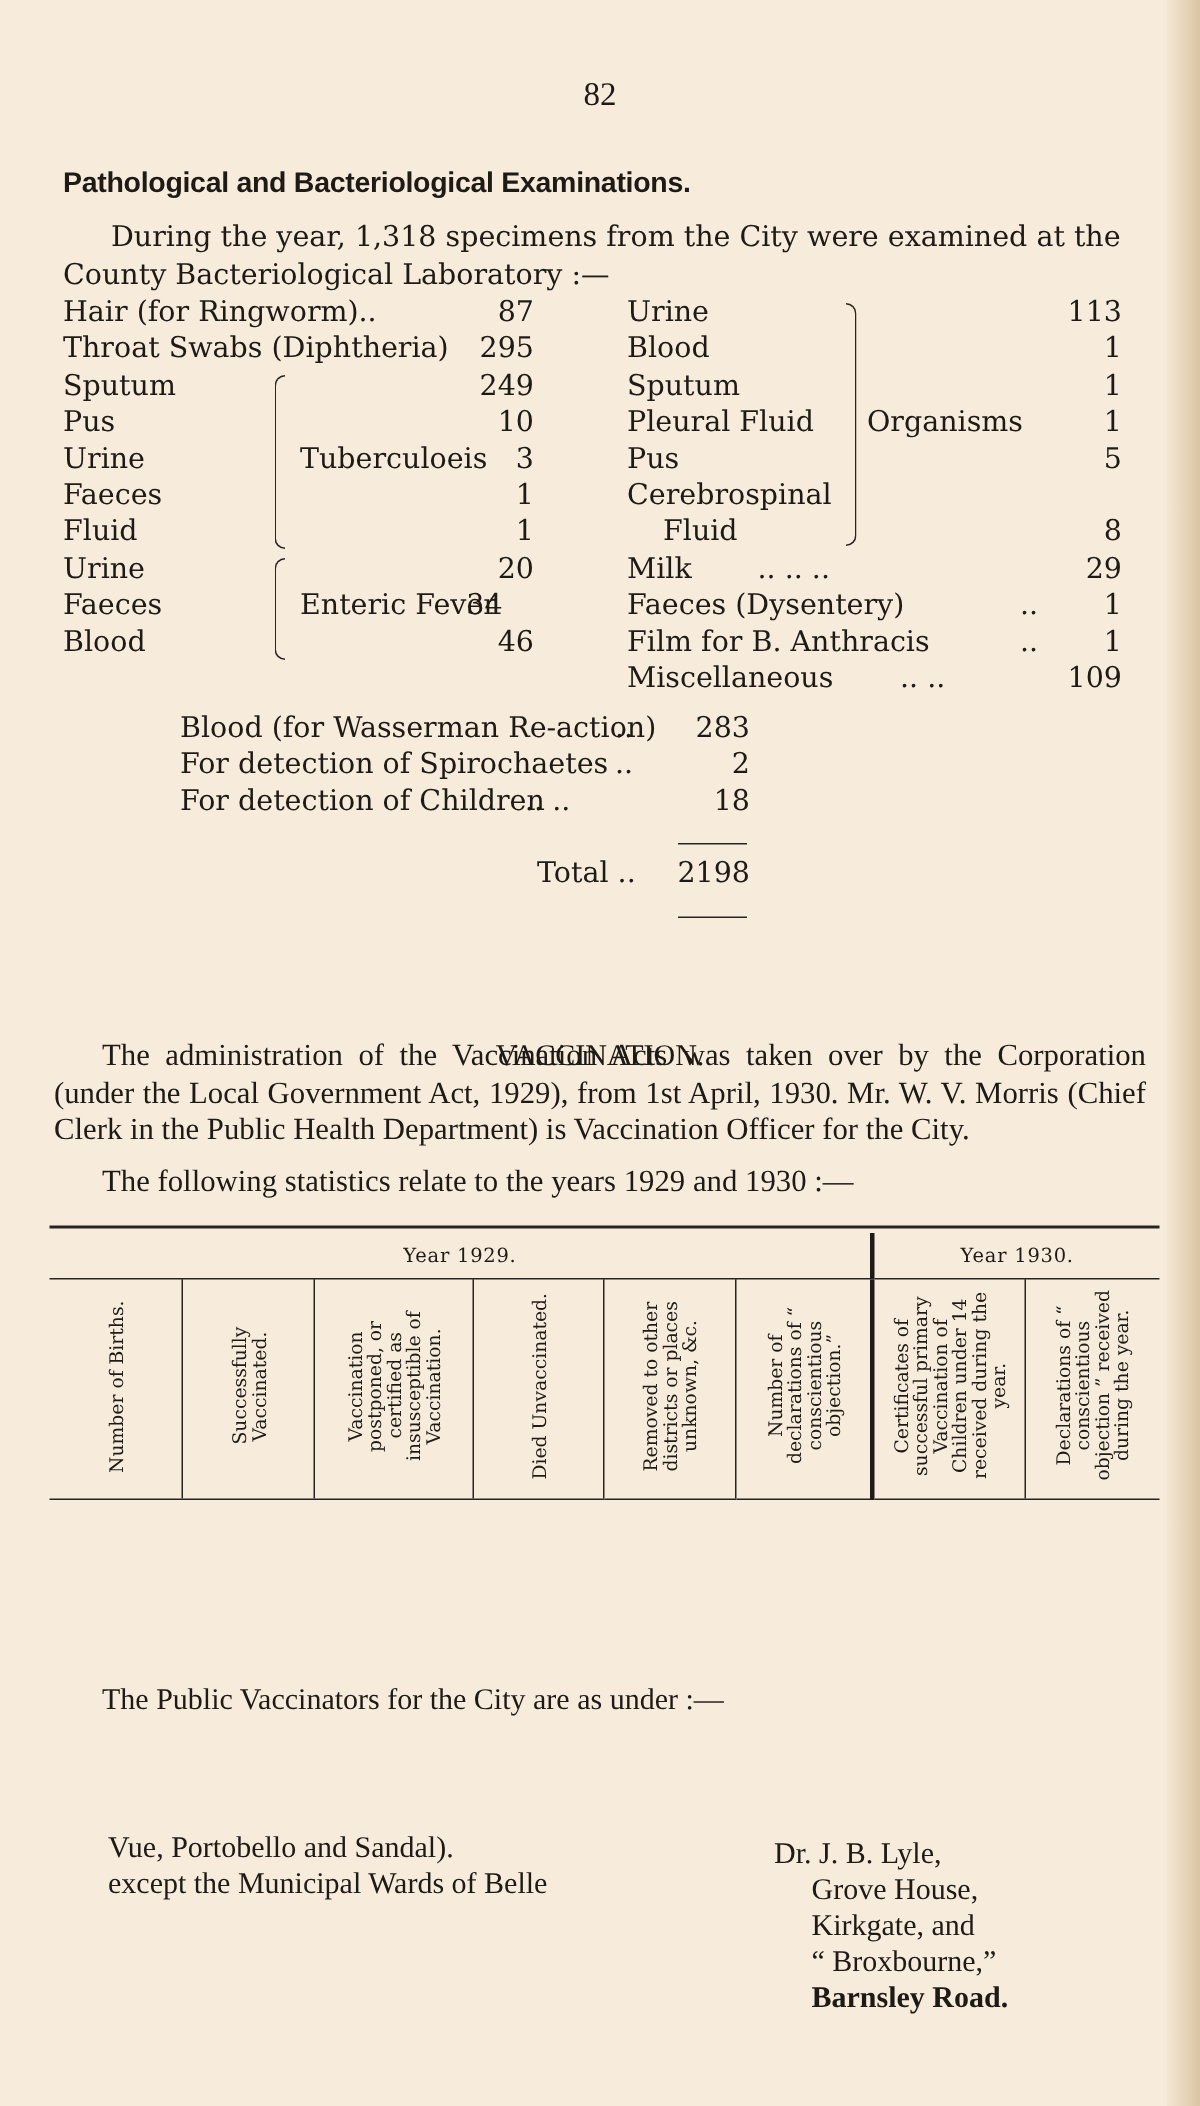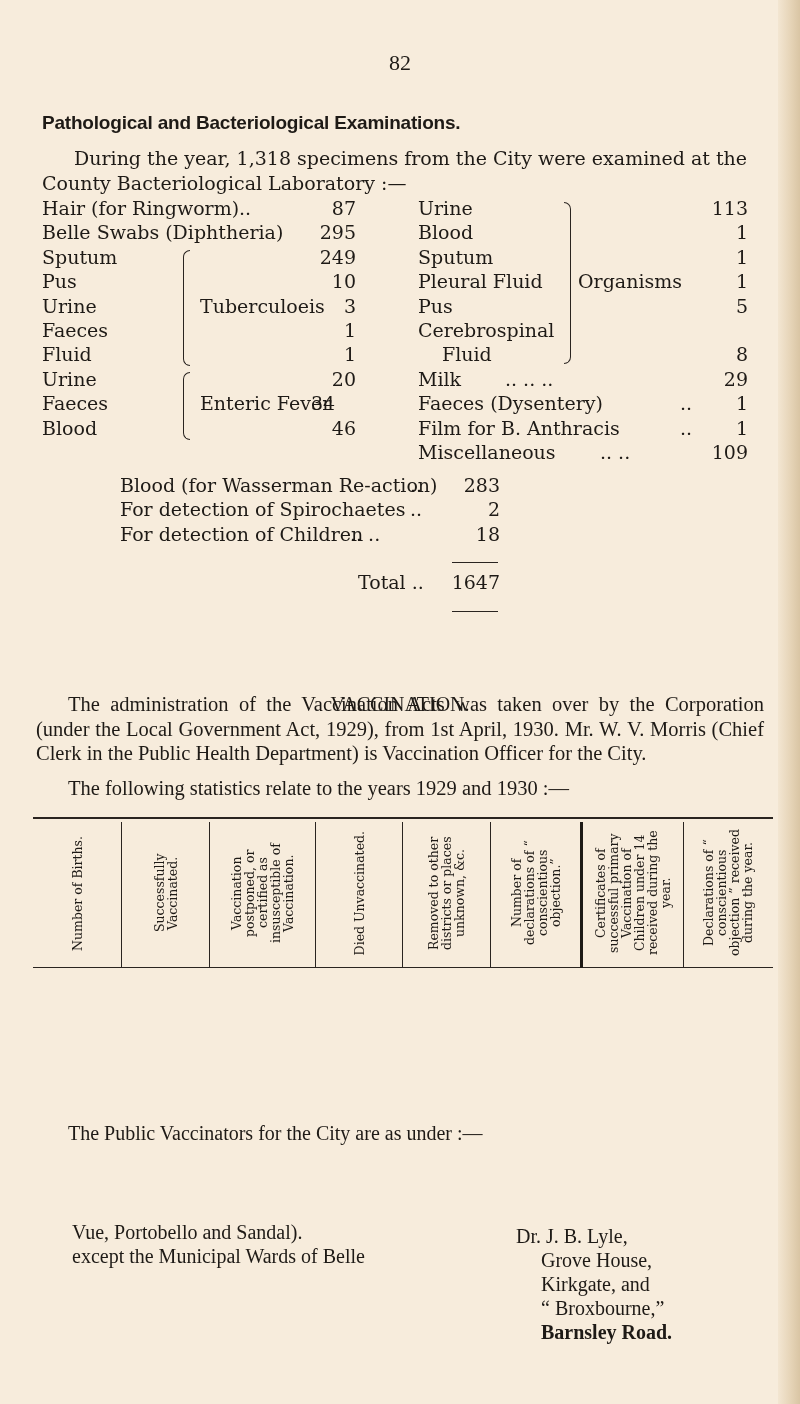--- a/index.html
+++ b/index.html
@@ -50,21 +50,21 @@
 <div class="abs page-number">82</div>
 <div class="abs section-title">Pathological and Bacteriological Examinations.</div>
 <div class="abs para intro indent">During the year, 1,318 specimens from the City were examined at the County Bacteriological Laboratory :—</div>
 
 <div>
   <div class="lab-row" style="left:42px;top:196px;">
     <span>Hair (for Ringworm)</span>
     <span style="position:absolute;left:197px;">..</span>
   </div>
   <div class="lab-row num" style="left:290px;width:66px;top:196px;">87</div>
-  <div class="lab-row" style="left:42px;top:220px;">Belle Swabs (Diphtheria)</div>
+  <div class="lab-row" style="left:42px;top:220px;">Throat Swabs (Diphtheria)</div>
   <div class="lab-row num" style="left:290px;width:66px;top:220px;">295</div>
 
   <div class="lab-row" style="left:42px;top:245px;">Sputum</div>
   <div class="lab-row num" style="left:290px;width:66px;top:245px;">249</div>
   <div class="lab-row" style="left:42px;top:269px;">Pus</div>
   <div class="lab-row num" style="left:290px;width:66px;top:269px;">10</div>
   <div class="lab-row" style="left:42px;top:294px;">Urine</div>
   <div class="lab-row num" style="left:290px;width:66px;top:294px;">3</div>
   <div class="lab-row" style="left:42px;top:318px;">Faeces</div>
   <div class="lab-row num" style="left:290px;width:66px;top:318px;">1</div>
@@ -119,33 +119,37 @@
   <div class="lab-row" style="left:410px;top:473px;">..</div>
   <div class="lab-row num" style="left:440px;width:60px;top:473px;">283</div>
   <div class="lab-row" style="left:120px;top:497px;">For detection of Spirochaetes</div>
   <div class="lab-row" style="left:410px;top:497px;">..</div>
   <div class="lab-row num" style="left:440px;width:60px;top:497px;">2</div>
   <div class="lab-row" style="left:120px;top:522px;">For detection of Children</div>
   <div class="lab-row" style="left:350px;top:522px;">..        ..</div>
   <div class="lab-row num" style="left:440px;width:60px;top:522px;">18</div>
   <div class="rule" style="left:452px;top:562px;width:46px;"></div>
   <div class="lab-row" style="left:358px;top:570px;">Total  ..</div>
-  <div class="lab-row num" style="left:430px;width:70px;top:570px;">1647</div>
+  <div class="lab-row num" style="left:430px;width:70px;top:570px;">2198</div>
   <div class="rule" style="left:452px;top:611px;width:46px;"></div>
 </div>
 
 <div class="abs vacc-title" style="top:665px;">VACCINATION.</div>
 <div class="abs vacc-para" style="top:692px;">
   <div class="indent">The administration of the Vaccination Acts was taken over by the Corporation (under the Local Government Act, 1929), from 1st April, 1930. Mr. W. V. Morris (Chief Clerk in the Public Health Department) is Vaccination Officer for the City.</div>
   <div class="indent" style="margin-top:10px;text-align:left;">The following statistics relate to the years 1929 and 1930 :—</div>
 </div>
 
 <div class="rule" style="left:33px;top:817px;width:740px;height:2px;"></div>
 <table class="vt">
   <tbody>
+      <tr class="yr-row">
+    <td colspan="6" style="border-left:none;">Year 1929.</td>
+    <td colspan="2" class="thick">Year 1930.</td>
+  </tr>
   <tr class="hdr-row">
     <td style="width:90px;"><span class="vlabel">Number of Births.</span></td>
     <td style="width:88px;"><span class="vlabel">Successfully Vaccinated.</span></td>
     <td style="width:106px;"><span class="vlabel" style="height:128px;">Vaccination postponed, or certified as insusceptible of Vaccination.</span></td>
     <td style="width:88px;"><span class="vlabel">Died Unvaccinated.</span></td>
     <td style="width:88px;"><span class="vlabel" style="height:120px;">Removed to other districts or places unknown, &amp;c.</span></td>
     <td style="width:90px;"><span class="vlabel" style="height:120px;">Number of declarations of “ conscientious objection.”</span></td>
     <td style="width:100px;" class="thick"><span class="vlabel" style="height:140px;">Certificates of successful primary Vaccination of Children under 14 received during the year.</span></td>
     <td style="width:90px;"><span class="vlabel" style="height:130px;">Declarations of “ conscientious objection ” received during the year.</span></td>
   </tr>

